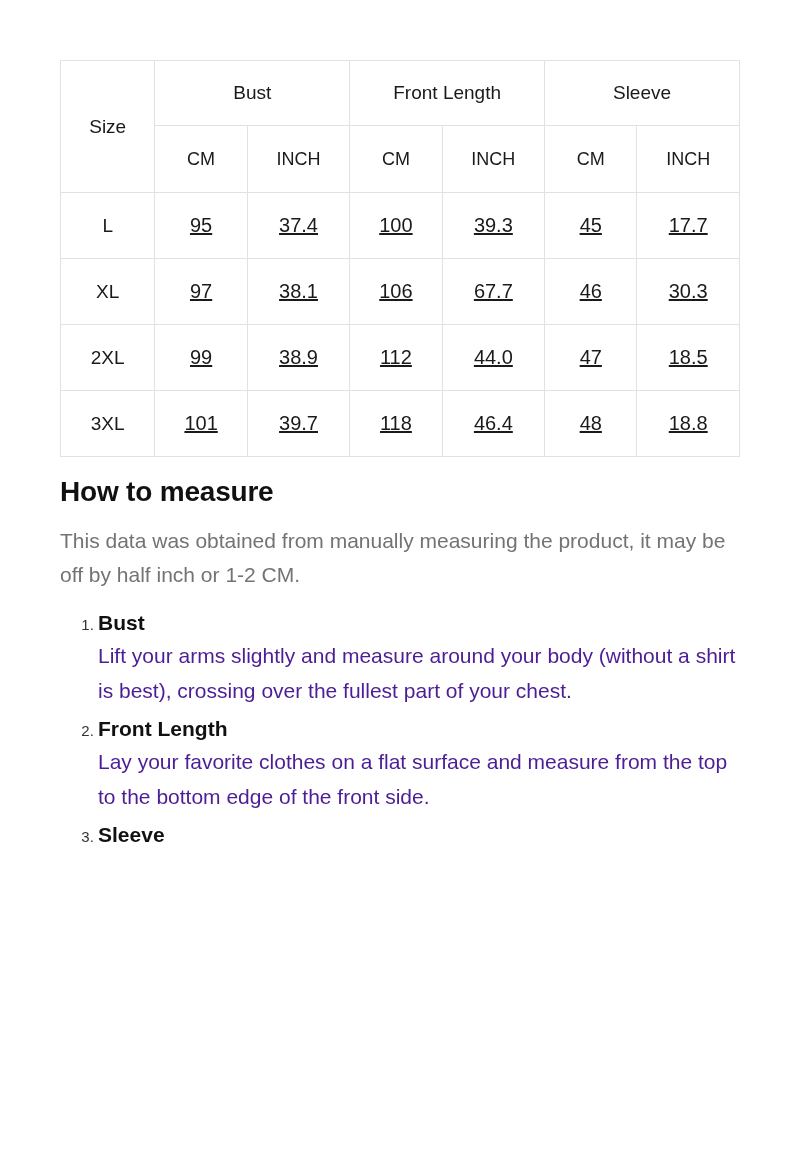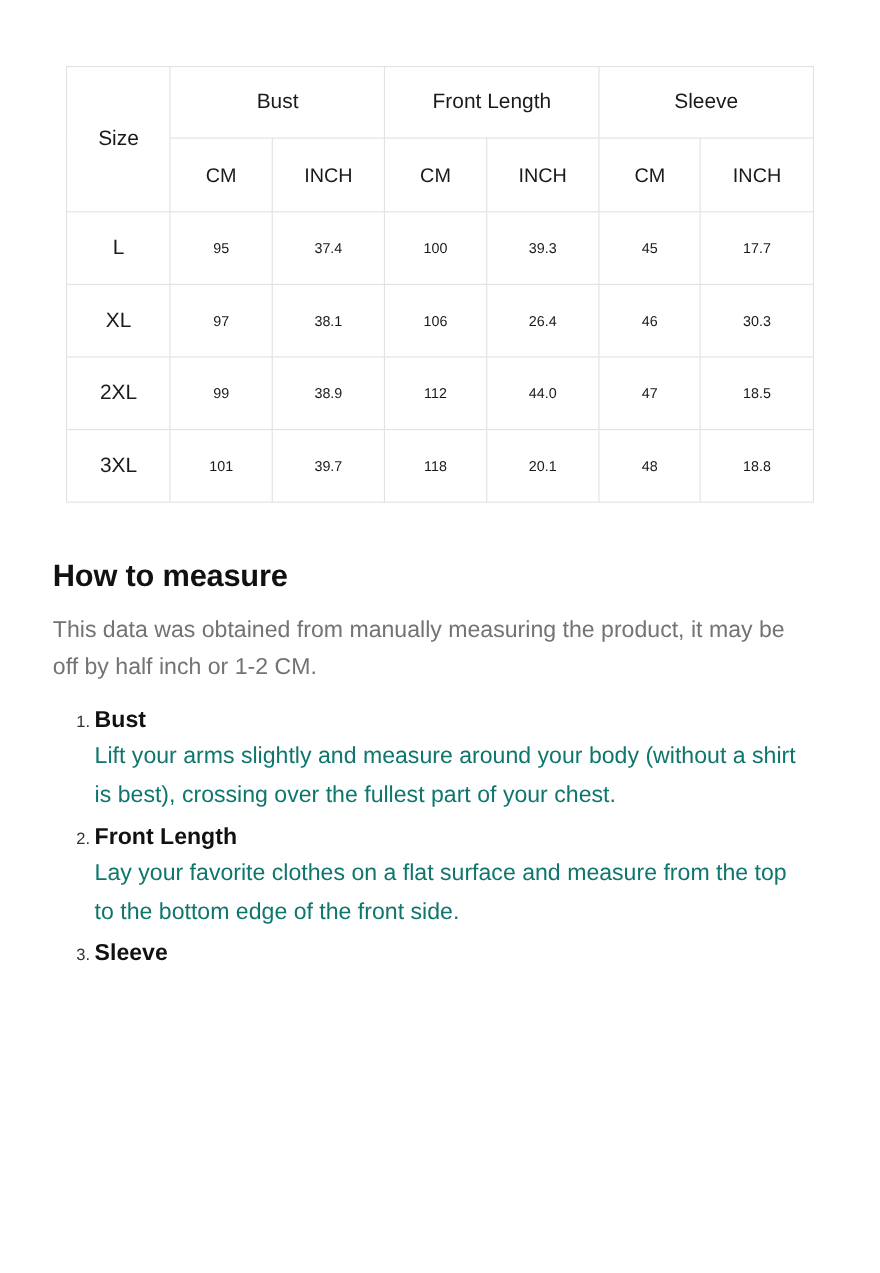--- a/index.html
+++ b/index.html
@@ -52,38 +52,38 @@
     font-weight: bold;
     width: 94px;
     height: 126px;
   }
   th.unit-head {
     font-size: 18px;
     font-weight: bold;
     height: 64px;
   }
   td.cell {
-    font-size: 13px;
+    font-size: 20px;
     height: 63px;
+    text-decoration: underline;
   }
   td.size-cell {
     font-size: 19px;
     height: 63px;
   }
   col.c-size { width: 94px; }
   col.c-cm   { width: 92px; }
   col.c-inch { width: 102px; }
 
   
   .content {
     position: absolute;
-    left: 48px;
+    left: 60px;
     top: 476px;
     width: 688px;
-    margin-top: 32px;
   }
   h2.section-title {
     font-size: 28px;
     font-weight: bold;
     margin: 0 0 16px 0;
     letter-spacing: -0.2px;
     color: #111111;
   }
   p.intro {
     font-size: 21px;
@@ -109,21 +109,21 @@
     font-size: 21px;
     font-weight: bold;
     color: #111111;
     display: block;
     margin-bottom: 4px;
     margin-top: -2px;
   }
   .step-body {
     font-size: 21px;
     line-height: 1.66;
-    color: #0f766e;
+    color: #4c1d95;
     display: block;
     margin-bottom: 4px;
   }
   li.step-bust .step-body { width: 640px; }
   li.step-front .step-body { width: 640px; }
   li.step-sleeve .step-body { width: 656px; }
 </style>
 </head>
 <body>
 
@@ -164,39 +164,39 @@
           <td class="cell">100</td>
           <td class="cell">39.3</td>
           <td class="cell">45</td>
           <td class="cell">17.7</td>
         </tr>
         <tr>
           <td class="size-cell">XL</td>
           <td class="cell">97</td>
           <td class="cell">38.1</td>
           <td class="cell">106</td>
-          <td class="cell">26.4</td>
+          <td class="cell">67.7</td>
           <td class="cell">46</td>
           <td class="cell">30.3</td>
         </tr>
         <tr>
           <td class="size-cell">2XL</td>
           <td class="cell">99</td>
           <td class="cell">38.9</td>
           <td class="cell">112</td>
           <td class="cell">44.0</td>
           <td class="cell">47</td>
           <td class="cell">18.5</td>
         </tr>
         <tr>
           <td class="size-cell">3XL</td>
           <td class="cell">101</td>
           <td class="cell">39.7</td>
           <td class="cell">118</td>
-          <td class="cell">20.1</td>
+          <td class="cell">46.4</td>
           <td class="cell">48</td>
           <td class="cell">18.8</td>
         </tr>
       </tbody>
     </table>
   </div>
 
   <div class="content">
     <h2 class="section-title">How to measure</h2>
     <p class="intro">This data was obtained from manually measuring the product, it may be off by half inch or 1-2 CM.</p>

